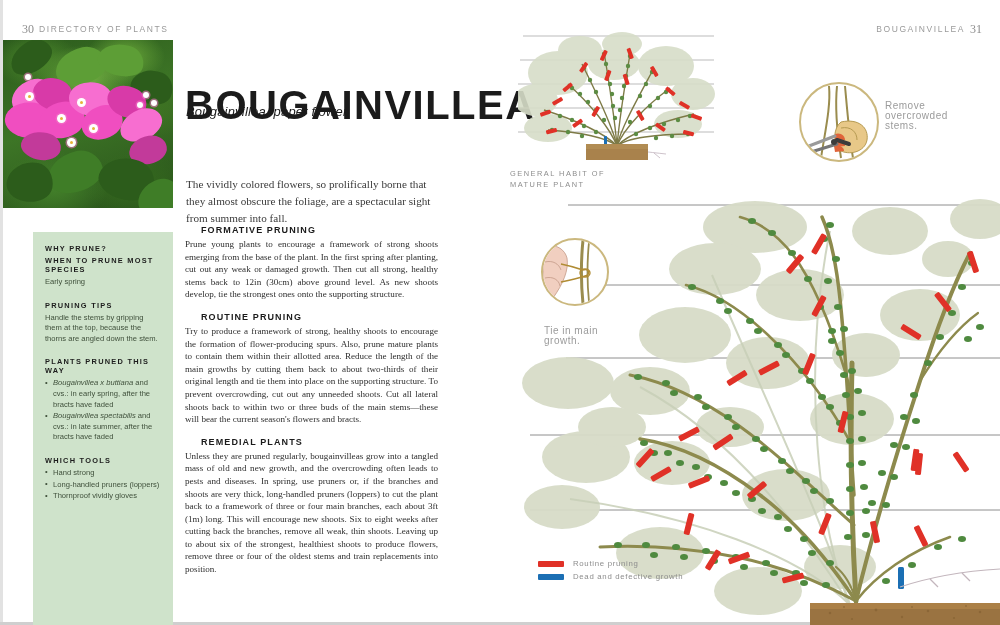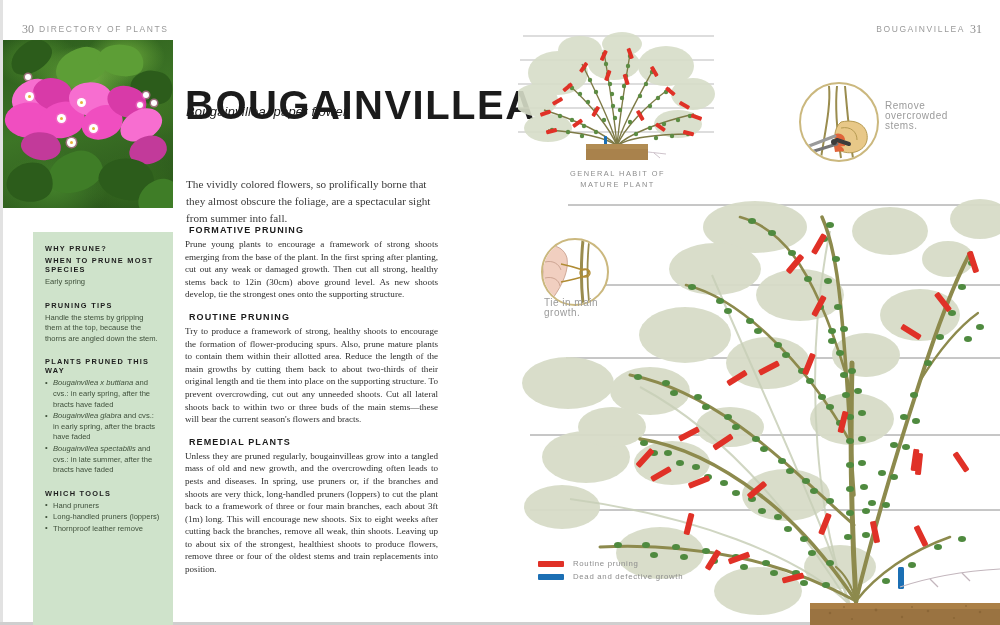--- a/index.html
+++ b/index.html
@@ -69,30 +69,30 @@
   .sb-list{list-style:none;margin:0 0 13px 0;padding:0;}
   .sb-list li{font-family:"Liberation Sans",sans-serif;font-size:7.6px;line-height:10.6px;
               color:#40513c;position:relative;padding-left:8px;margin-bottom:1px;}
   .sb-list li:before{content:"\2022";position:absolute;left:0;top:-.5px;color:#40513c;}
   .sb-list li i{}
   .sb-block{margin-bottom:0;}
 
   
   .body{position:absolute;left:185px;top:225px;width:253px;}
   .sec-h{font-family:"Liberation Sans",sans-serif;font-weight:700;font-size:9px;
-         letter-spacing:1.1px;color:#1b1b1b;margin:0 0 3px 4px;}
+         letter-spacing:1.1px;color:#1b1b1b;margin:0 0 3px 16px;}
   .sec-p{font-family:"Liberation Serif",serif;font-size:9.1px;line-height:12.6px;
          color:#2e2e2e;margin:0 0 11px 0;text-align:justify;}
 
   
   .rp{position:absolute;left:500px;top:0;width:500px;height:625px;overflow:hidden;}
 
   
   .habit{position:absolute;left:18px;top:28px;width:200px;height:135px;}
-  .hcap{position:absolute;left:10px;top:168px;width:215px;text-align:center;
+  .hcap{position:absolute;left:10px;top:168px;width:215px;
         font-family:"Liberation Sans",sans-serif;font-size:7.4px;letter-spacing:1.5px;
         line-height:11px;color:#8d8d8d;}
 
   
   .inset{position:absolute;border-radius:50%;border:2px solid #cbb87e;overflow:hidden;
          background:#fff;}
   .inset-cap{position:absolute;font-family:"Liberation Sans",sans-serif;font-size:10px;
              line-height:10px;letter-spacing:.5px;color:#9b9b9b;}
 
   
@@ -177,30 +177,29 @@
       <p class="sb-p">Early spring</p>
     </div>
     <div class="sb-block">
       <div class="sb-h">PRUNING TIPS</div>
       <p class="sb-p">Handle the stems by gripping them at the top, because the thorns are angled down the stem.</p>
     </div>
     <div class="sb-block">
       <div class="sb-h">PLANTS PRUNED THIS WAY</div>
       <ul class="sb-list">
         <li><i>Bougainvillea x buttiana</i><span> and cvs.: in early spring, after the bracts have faded</span></li>
-        <li><i>Bougainvillea glabra</i><span> and cvs.: in early spring, after the bracts have faded</span></li>
         <li><i>Bougainvillea spectabilis</i><span> and cvs.: in late summer, after the bracts have faded</span></li>
       </ul>
     </div>
     <div class="sb-block">
       <div class="sb-h">WHICH TOOLS</div>
       <ul class="sb-list">
-        <li>Hand pruners</li>
+        <li>Hand strong</li>
         <li>Long-handled pruners (loppers)</li>
-        <li>Thornproof leather remove</li>
+        <li>Thornproof vividly gloves</li>
       </ul>
     </div>
   </aside>
 
   <div class="body">
     <h2 class="sec-h">FORMATIVE PRUNING</h2>
     <p class="sec-p">Prune young plants to encourage a framework of strong shoots emerging from the base of the plant. In the first spring after planting, cut out any weak or damaged growth. Then cut all strong, healthy stems back to 12in (30cm) above ground level. As new shoots develop, tie the strongest ones onto the supporting structure.</p>
     <h2 class="sec-h">ROUTINE PRUNING</h2>
     <p class="sec-p">Try to produce a framework of strong, healthy shoots to encourage the formation of flower-producing spurs. Also, prune mature plants to contain them within their allotted area. Reduce the length of the main growths by cutting them back to about two-thirds of their original length and tie them into place on the supporting structure. To prevent overcrowding, cut out any unneeded shoots. Cut all lateral shoots back to within two or three buds of the main stems—these will bear the current season's flowers and bracts.</p>
     <h2 class="sec-h">REMEDIAL PLANTS</h2>
@@ -593,21 +592,21 @@
         <path d="M4 6 C 14 4, 22 10, 24 18 C 26 30, 20 44, 10 58 C 4 62, 0 62, 0 58 L 0 8 Z" fill="#f1cfc0" stroke="#c49a88" stroke-width="0.8"></path>
         <path d="M2 22 C 10 20, 16 24, 18 30" stroke="#c49a88" stroke-width="0.8" fill="none"></path>
         <path d="M2 38 C 10 36, 16 40, 17 46" stroke="#c49a88" stroke-width="0.8" fill="none"></path>
         <g stroke="#b08c34" stroke-width="1.4" fill="none">
           <path d="M18 24 C 28 26, 34 28, 40 30"></path>
           <path d="M40 30 C 46 28, 48 34, 42 36 C 36 38, 28 40, 18 42"></path>
           <ellipse cx="42" cy="33" rx="5" ry="4"></ellipse>
         </g>
       </svg>
     </div>
-    <div class="inset-cap" style="left:44px;top:298px;width:70px;">Tie in main growth.</div>
+    <div class="inset-cap" style="left:44px;top:326px;width:70px;">Tie in main growth.</div>
 
     <div class="legend">
       <div class="row">
         <span class="sw" style="background:#e03127;"></span>
         <span class="lb">Routine pruning</span>
       </div>
       <div class="row">
         <span class="sw" style="background:#1b6fb4;"></span>
         <span class="lb">Dead and defective growth</span>
       </div>

